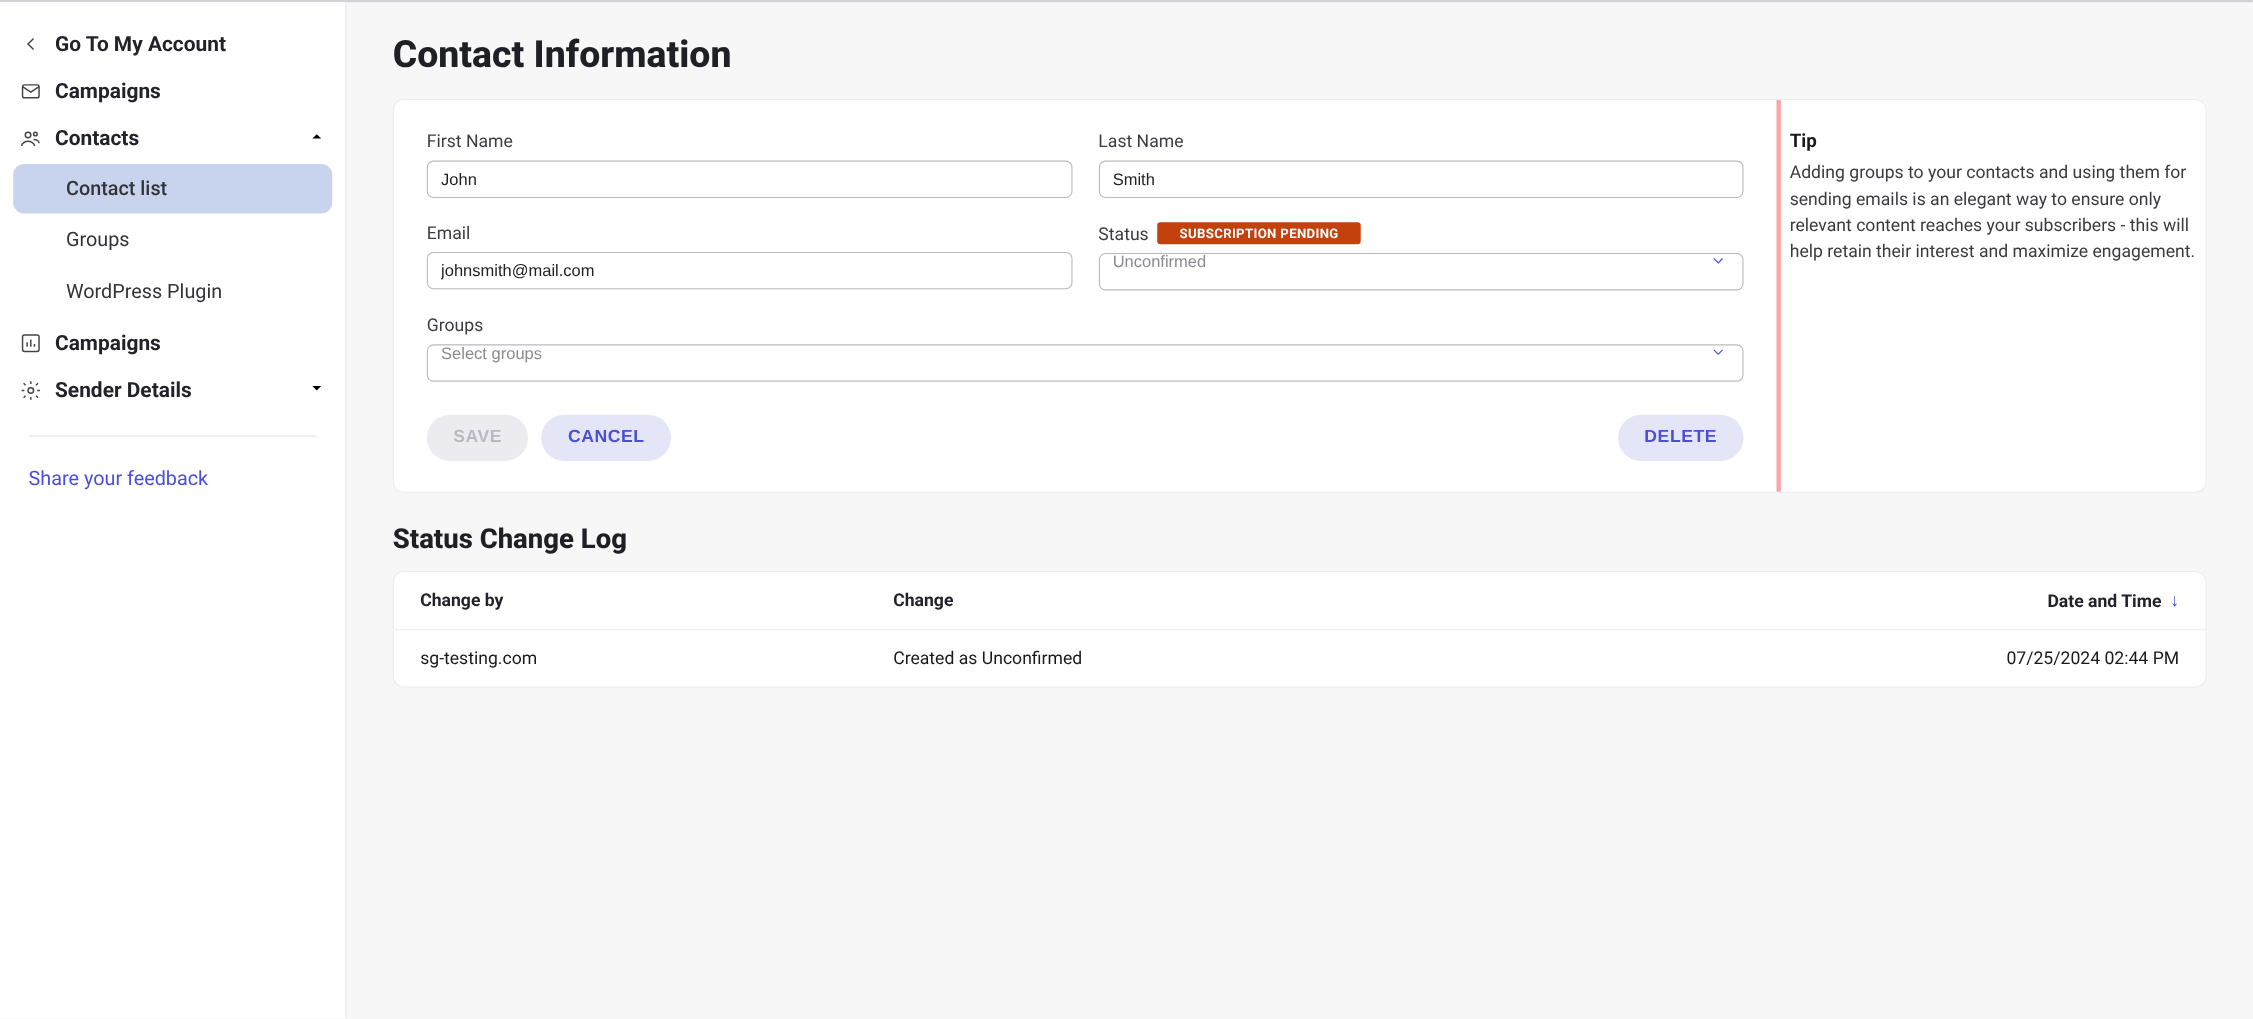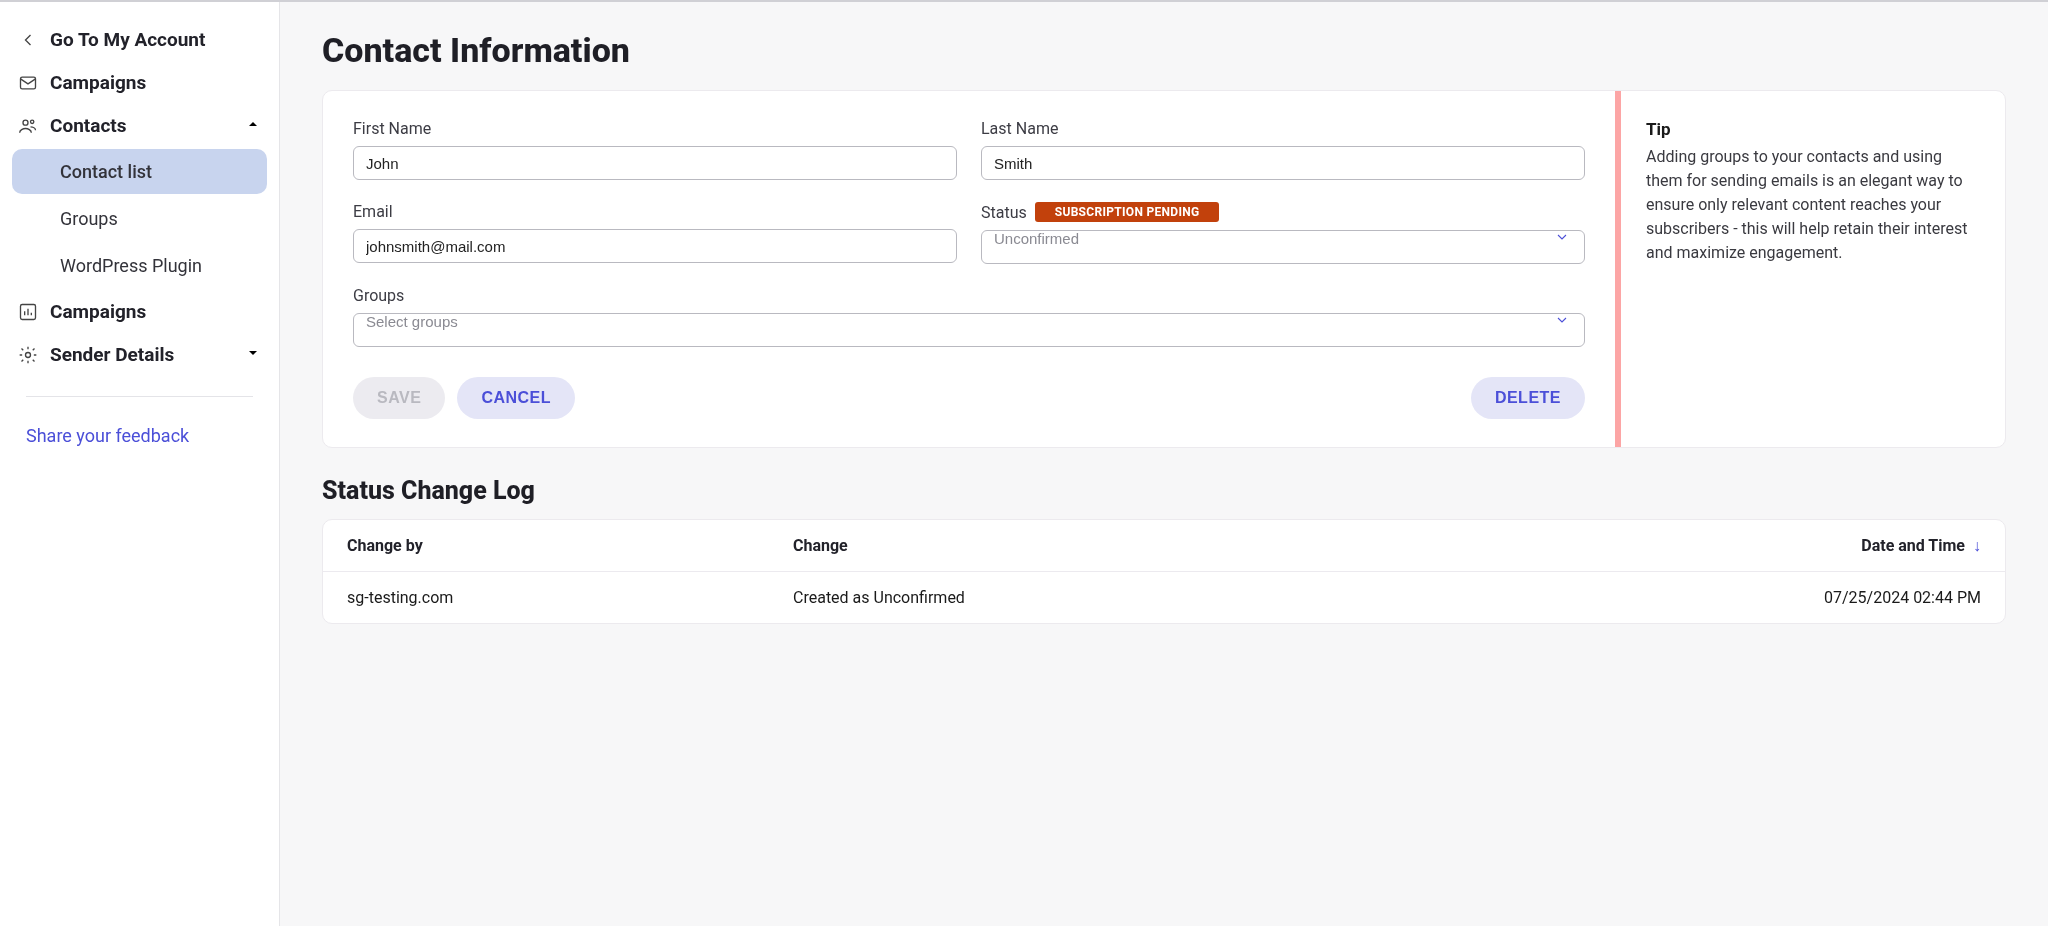--- a/index.html
+++ b/index.html
@@ -9,21 +9,21 @@
     color: #1a1a1a;
     font-size: 18px;
   }
   .app {
     display: flex;
     min-height: 100vh;
     border-top: 2px solid #d0d0d5;
   }
   
   .sidebar {
-    width: 280px;
+    width: 315px;
     background: #fff;
     border-right: 1px solid #e5e5e8;
     padding: 16px 8px;
     flex-shrink: 0;
   }
   .side-link {
     display: flex;
     align-items: center;
     gap: 12px;
     padding: 10px 10px;
@@ -80,22 +80,22 @@
     border: 1px solid #eceaee;
     border-radius: 10px;
     display: flex;
   }
   .form-area {
     flex: 1;
     padding: 28px 30px;
   }
   .tip-area {
     width: 390px;
-    border-left: 6px solid #fca5a5;
-    padding: 28px 25px;
+    border-left: 4px solid #fca5a5;
+    padding: 28px 8px;
   }
   .tip-title { font-weight: 700; font-size: 17px; margin-bottom: 6px; }
   .tip-body { font-size: 16px; color: #3a3a40; line-height: 1.5; }
   .row {
     display: flex;
     gap: 24px;
     margin-bottom: 22px;
   }
   .field { flex: 1; display:flex; flex-direction:column; }
   .label {
@@ -155,21 +155,21 @@
   .btn-delete { background:#e4e5f7; color:#4b4fd8; margin-left:auto; }
 
   
   h2.section-title {
     font-size: 25px; font-weight:800; margin: 28px 0 14px; color:#1f1f26;
   }
   .table {
     background:#fff; border:1px solid #eceaee; border-radius:10px; overflow:hidden;
   }
   .trow {
-    display:flex; padding: 16px 24px; border-bottom:1px solid #eceaef; font-size:16px;gap:16px;
+    display:flex; padding: 16px 24px; border-bottom:1px solid #eceaef; font-size:16px;
   }
   .trow:last-child { border-bottom:none; }
   .thead { font-weight:700; color:#22222a; }
   .c1 { flex: 0 0 430px; }
   .c2 { flex: 1; }
   .c3 { flex: 0 0 260px; text-align:center; display:flex; justify-content:flex-end; align-items:center; gap:8px;}
   .sort-arrow { color:#4b4fd8; font-size:16px; }
 </style>
 </head>
 <body>

